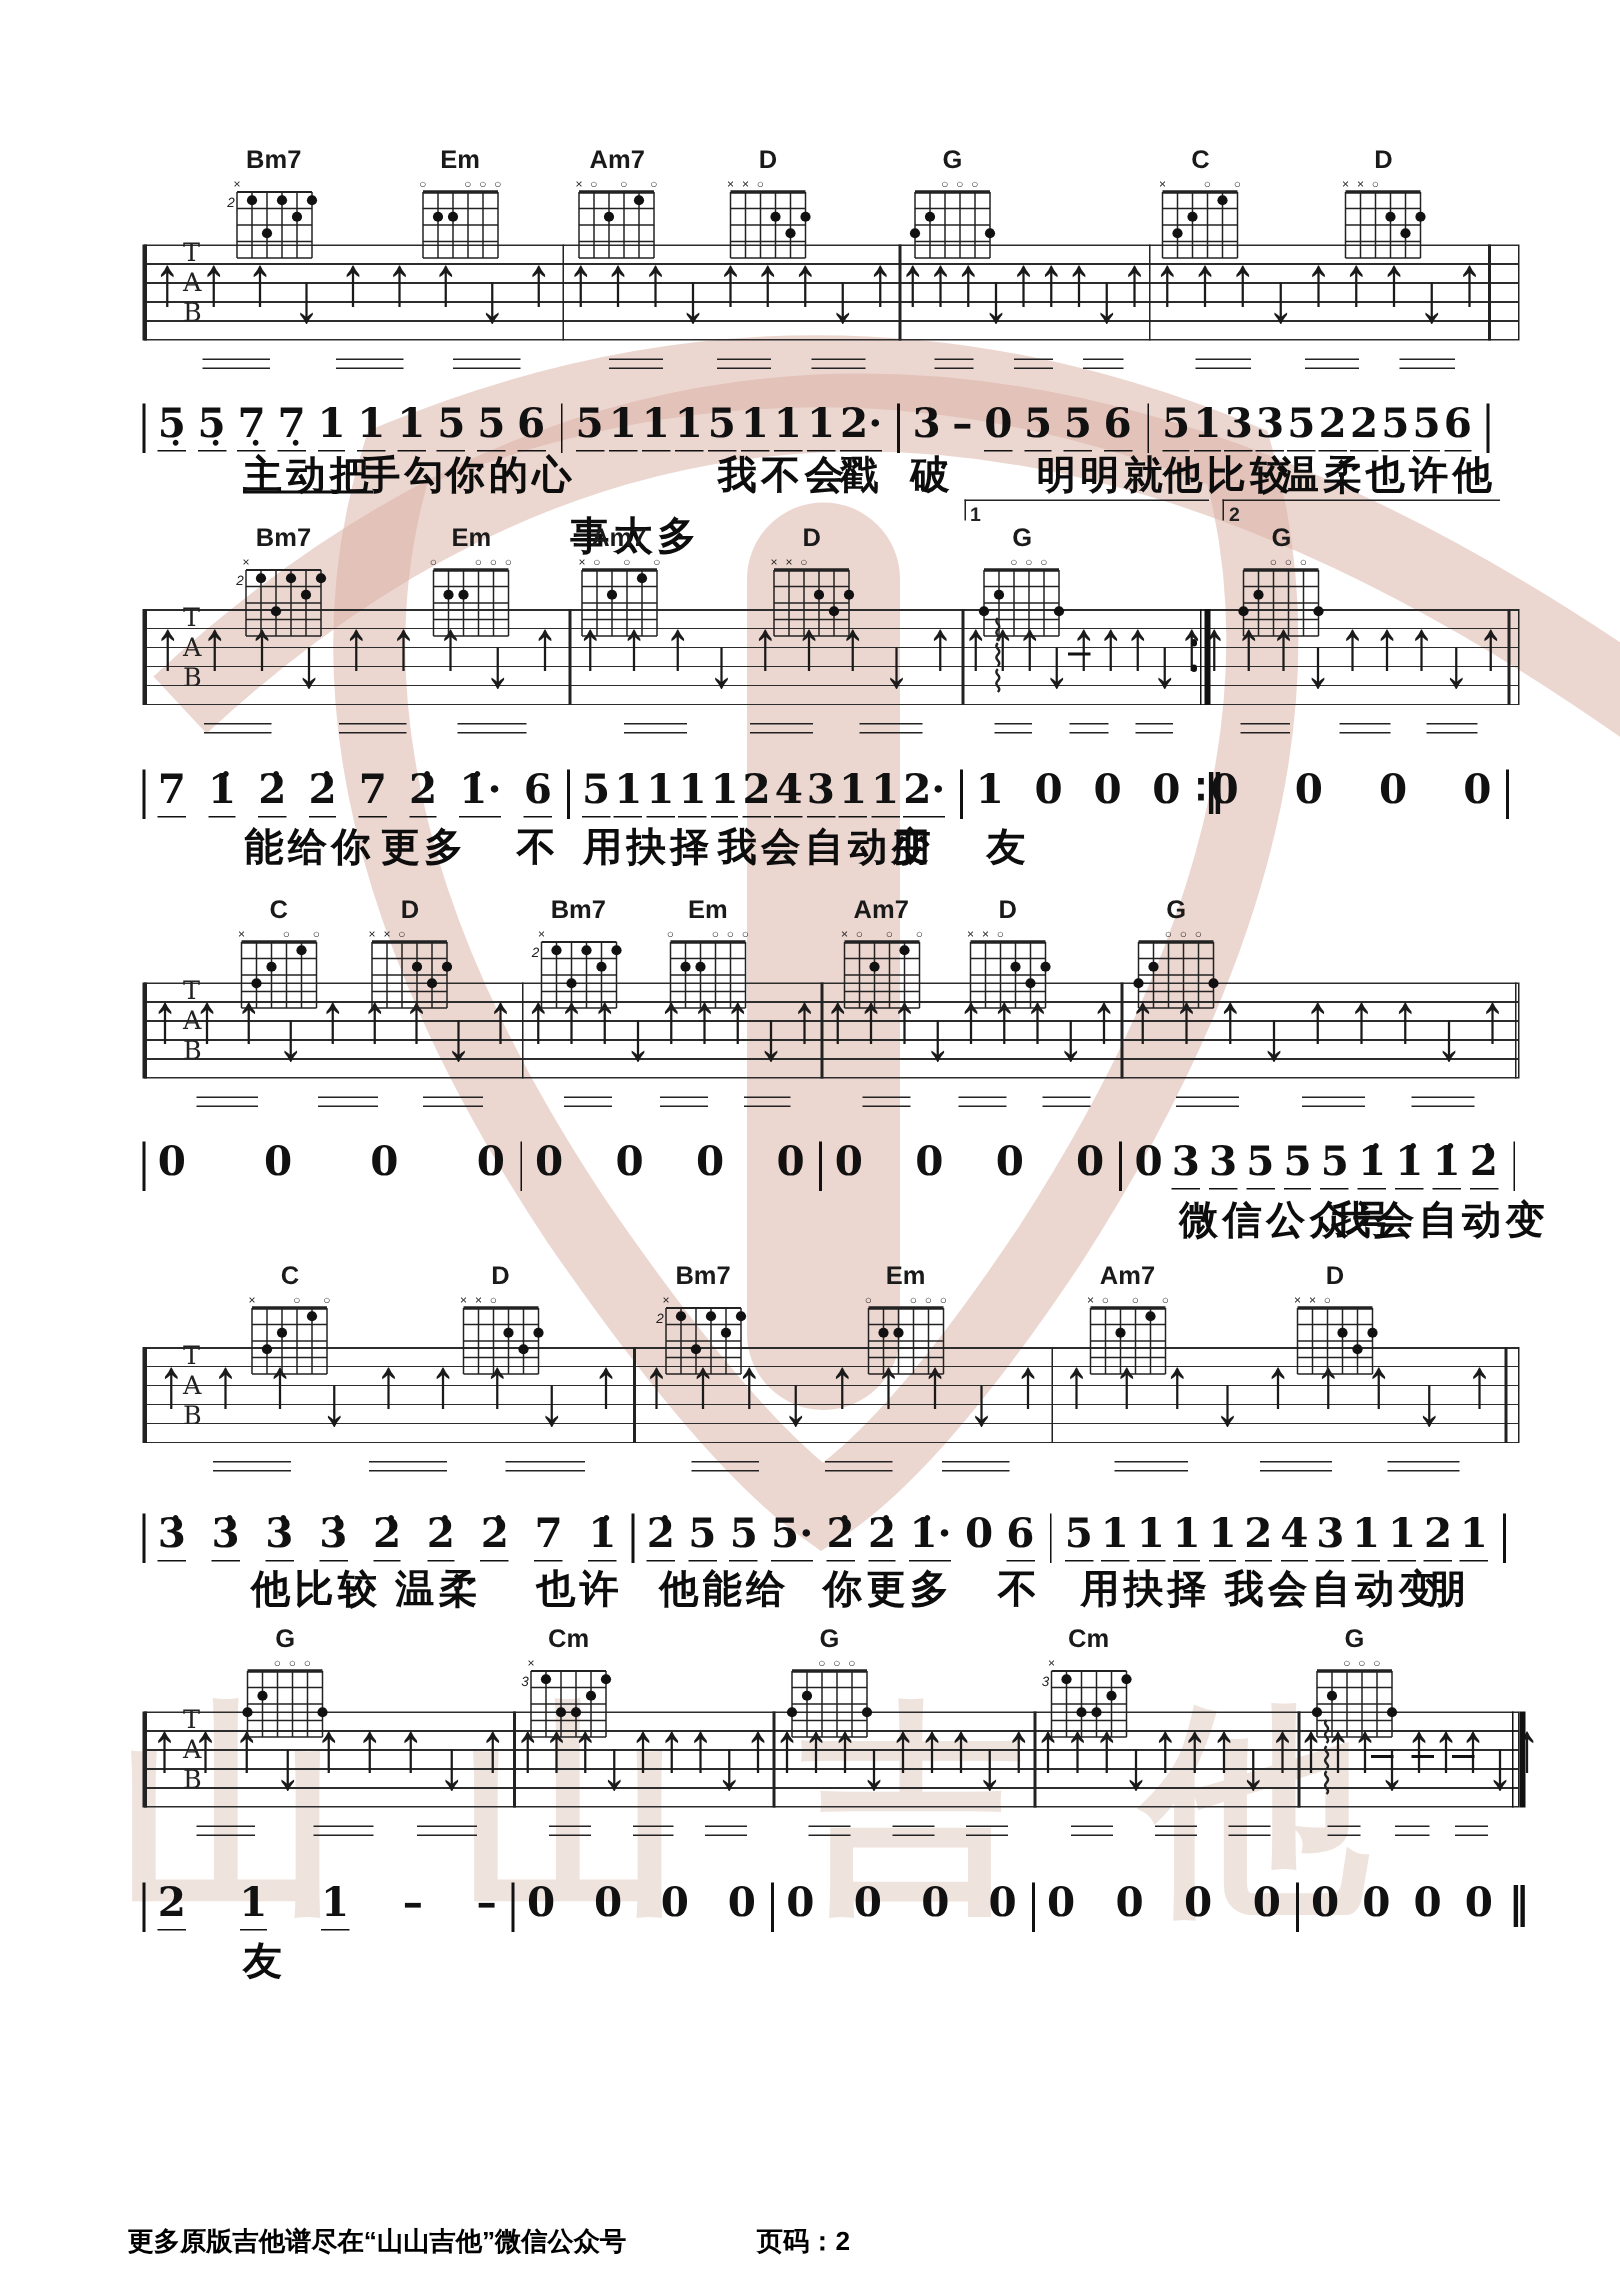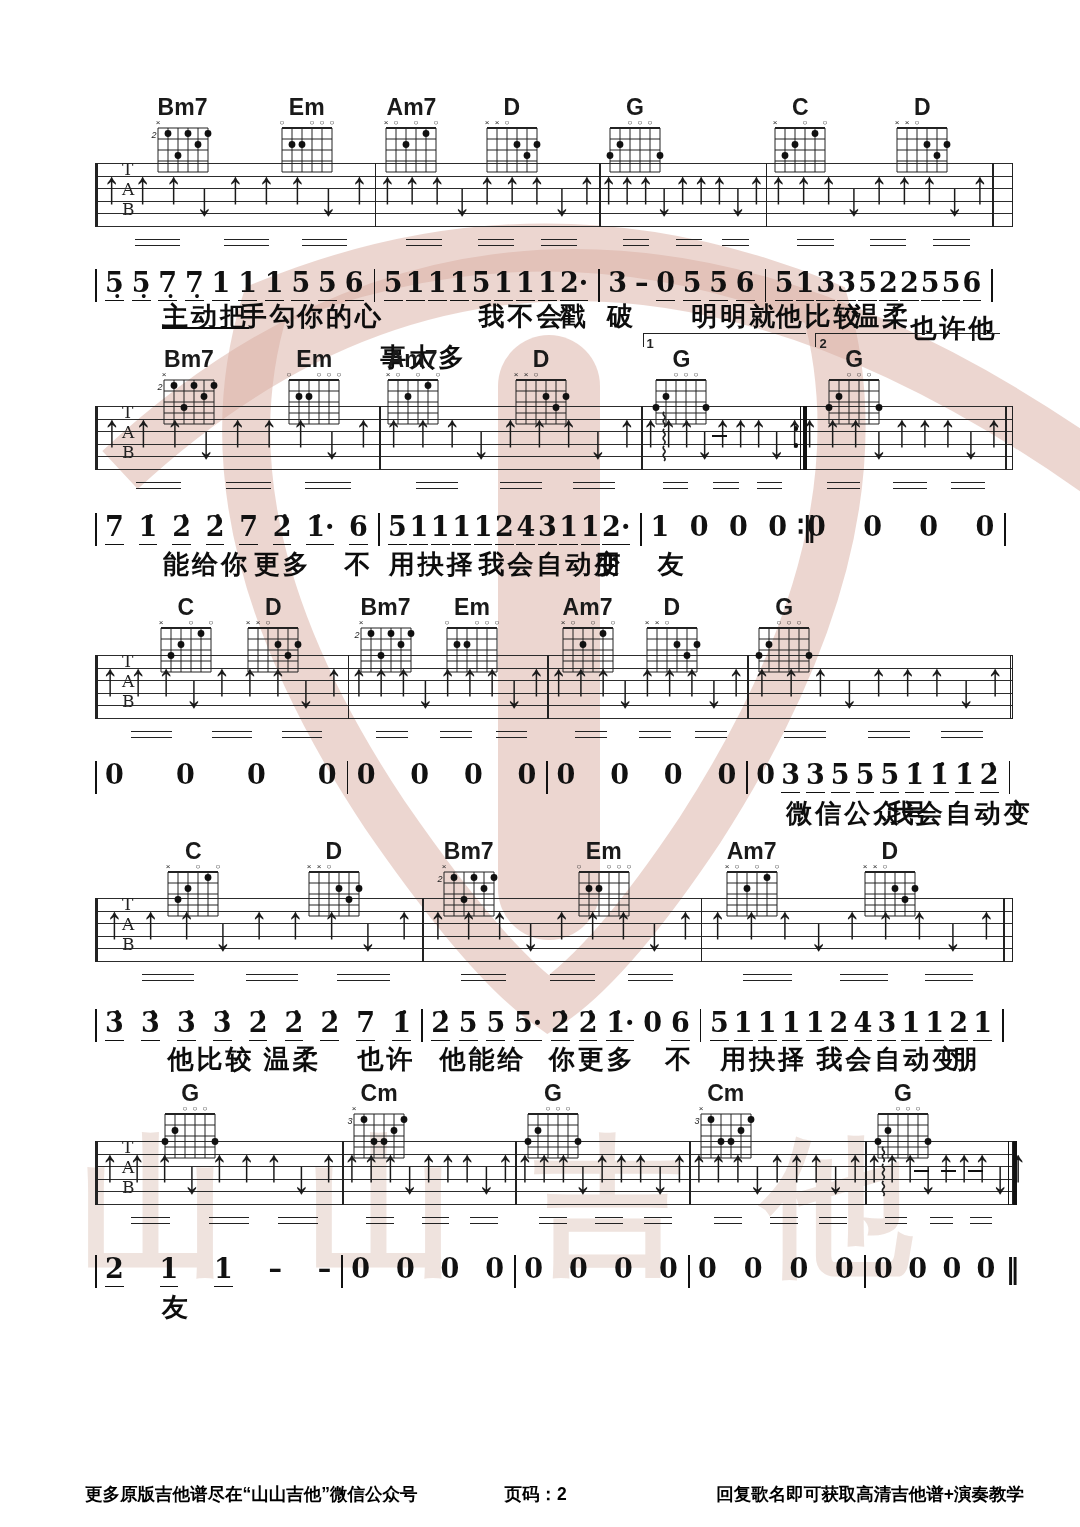--- a/index.html
+++ b/index.html
@@ -4,21 +4,21 @@
 <style>
   html,body{margin:0;padding:0;background:#888;}
   .page{position:relative;width:1080px;height:1527px;background:#ffffff;margin:0 auto;
         font-family:"Liberation Sans", sans-serif;color:#111;overflow:hidden;}
   
   .wm-svg{position:absolute;left:0;top:0;pointer-events:none;}
   .wm-text{position:absolute;left:78px;top:1108px;font-size:150px;font-weight:800;
            letter-spacing:78px;color:rgba(216,186,172,0.40);white-space:nowrap;pointer-events:none;}
   
   .chord{position:absolute;transform:translateX(-50%);text-align:center;width:70px;z-index:3;}
-  .cname{font-size:23px;font-weight:bold;color:#1a1a1a;line-height:18px;}
+  .cname{font-size:17px;font-weight:bold;color:#1a1a1a;line-height:18px;}
   
   .staff{position:absolute;left:8.8%;width:84.8%;height:64px;z-index:2;
          background-image:repeating-linear-gradient(to bottom,#2c2c2c 0 1px,transparent 1px 12.6px);
          border-left:1.5px solid #222;border-right:1.5px solid #222;}
   .tabletter{position:absolute;left:26px;font-family:"DejaVu Serif",serif;font-size:17px;line-height:17px;color:#222;}
   .bar{position:absolute;top:0;height:64px;width:1.6px;background:#222;}
   .arrows{position:absolute;top:-6px;height:66px;display:flex;justify-content:space-around;}
   .ar{font-size:36px;line-height:62px;color:#1a1a1a;transform:scaleY(1.3);}
   .ar.dn{transform:scaleY(1.3) translateY(9px);}
   .beam{position:absolute;top:76px;height:5px;border-top:1.8px solid #222;border-bottom:1.8px solid #222;}
@@ -57,21 +57,20 @@
     <path d="M 120 470 Q 540 80 1095 470" stroke="#d9aea1" stroke-width="52" fill="none" opacity="0.5"></path>
     <path d="M 265 305 Q 545 190 825 305 Q 890 535 700 830 Q 610 965 548 1005 Q 485 960 385 815 Q 195 530 265 305 Z" stroke="#d9aea1" stroke-width="48" fill="none" opacity="0.5"></path>
     <rect x="498" y="335" width="102" height="605" rx="51" fill="#d9aea1" opacity="0.5"></rect>
   </svg>
 
   <div class="wm-text">山山吉他</div>
 
   <div class="footer">
     <span class="f-left">更多原版吉他谱尽在“山山吉他”微信公众号</span>
     <span class="f-center">页码：2</span>
-    <span class="f-right">回复歌名即可获取高清吉他谱+演奏教学</span>
   </div>
 <div class="chord" style="left: 16.9%; top: 98px;"><div class="cname">Bm7</div><svg width="64" height="60" viewBox="0 0 64 60">
         <text x="7" y="9" font-size="8" text-anchor="middle" fill="#222">×</text>
         <text x="0.5" y="22" font-size="9" font-style="italic" fill="#222">2</text>
         <line x1="7" y1="12" x2="7" y2="56" stroke="#222" stroke-width="1"></line>
         <line x1="17" y1="12" x2="17" y2="56" stroke="#222" stroke-width="1"></line>
         <line x1="27" y1="12" x2="27" y2="56" stroke="#222" stroke-width="1"></line>
         <line x1="37" y1="12" x2="37" y2="56" stroke="#222" stroke-width="1"></line>
         <line x1="47" y1="12" x2="47" y2="56" stroke="#222" stroke-width="1"></line>
         <line x1="57" y1="12" x2="57" y2="56" stroke="#222" stroke-width="1"></line>
@@ -319,21 +318,21 @@
     <div class="lyr" style="left: 15%; top: 299px; text-decoration: underline;">主动把</div>
     <div class="lyr" style="left: 22.3%; top: 299px;">手勾</div>
     <div class="lyr" style="left: 27.5%; top: 299px;">你的心</div>
     <div class="lyr" style="left: 35.2%; top: 299px; margin-top: 41px;">事太多</div>
     <div class="lyr" style="left: 44.3%; top: 299px;">我不会</div>
     <div class="lyr" style="left: 51.8%; top: 299px;">戳</div>
     <div class="lyr" style="left: 56.2%; top: 299px;">破</div>
     <div class="lyr" style="left: 64%; top: 299px;">明明就</div>
     <div class="lyr" style="left: 71.8%; top: 299px;">他比较</div>
     <div class="lyr" style="left: 79%; top: 299px;">温柔</div>
-    <div class="lyr" style="left: 84.3%; top: 311px; text-align: center;">也许他</div>
+    <div class="lyr" style="left: 84.3%; top: 299px; text-align: center;">也许他</div>
     <div class="volta" style="left: 59.5%; width: 15%; top: 333px;"><span>1</span></div>
     <div class="volta" style="left: 75.5%; width: 17%; top: 333px;"><span>2</span></div>
     <div class="chord" style="left: 17.5%; top: 350px;"><div class="cname">Bm7</div><svg width="64" height="60" viewBox="0 0 64 60">
         <text x="7" y="9" font-size="8" text-anchor="middle" fill="#222">×</text>
         <text x="0.5" y="22" font-size="9" font-style="italic" fill="#222">2</text>
         <line x1="7" y1="12" x2="7" y2="56" stroke="#222" stroke-width="1"></line>
         <line x1="17" y1="12" x2="17" y2="56" stroke="#222" stroke-width="1"></line>
         <line x1="27" y1="12" x2="27" y2="56" stroke="#222" stroke-width="1"></line>
         <line x1="37" y1="12" x2="37" y2="56" stroke="#222" stroke-width="1"></line>
         <line x1="47" y1="12" x2="47" y2="56" stroke="#222" stroke-width="1"></line>

